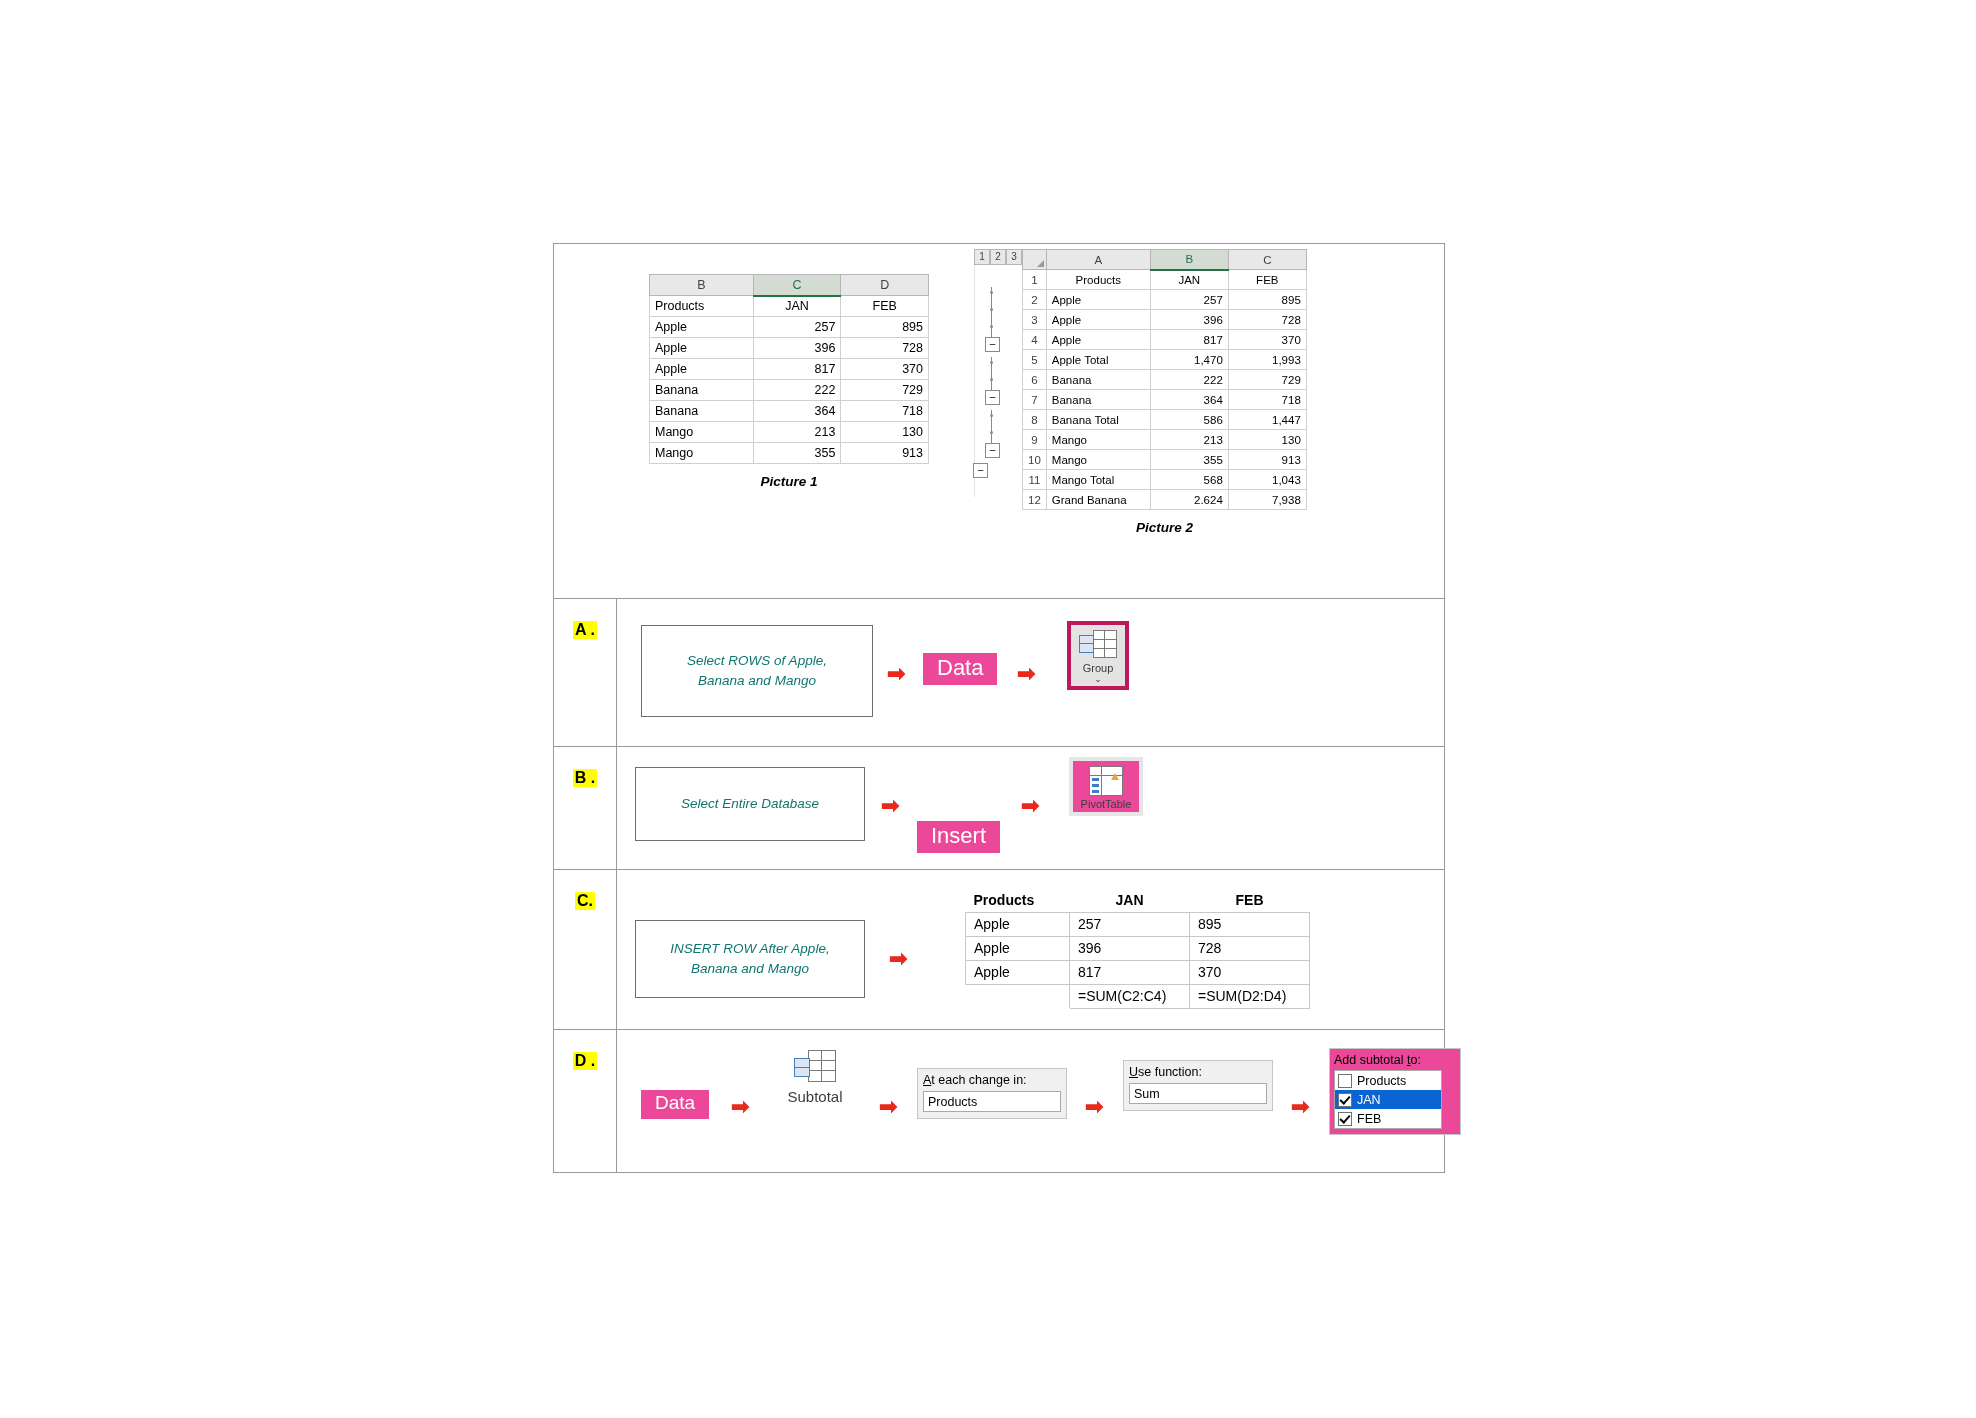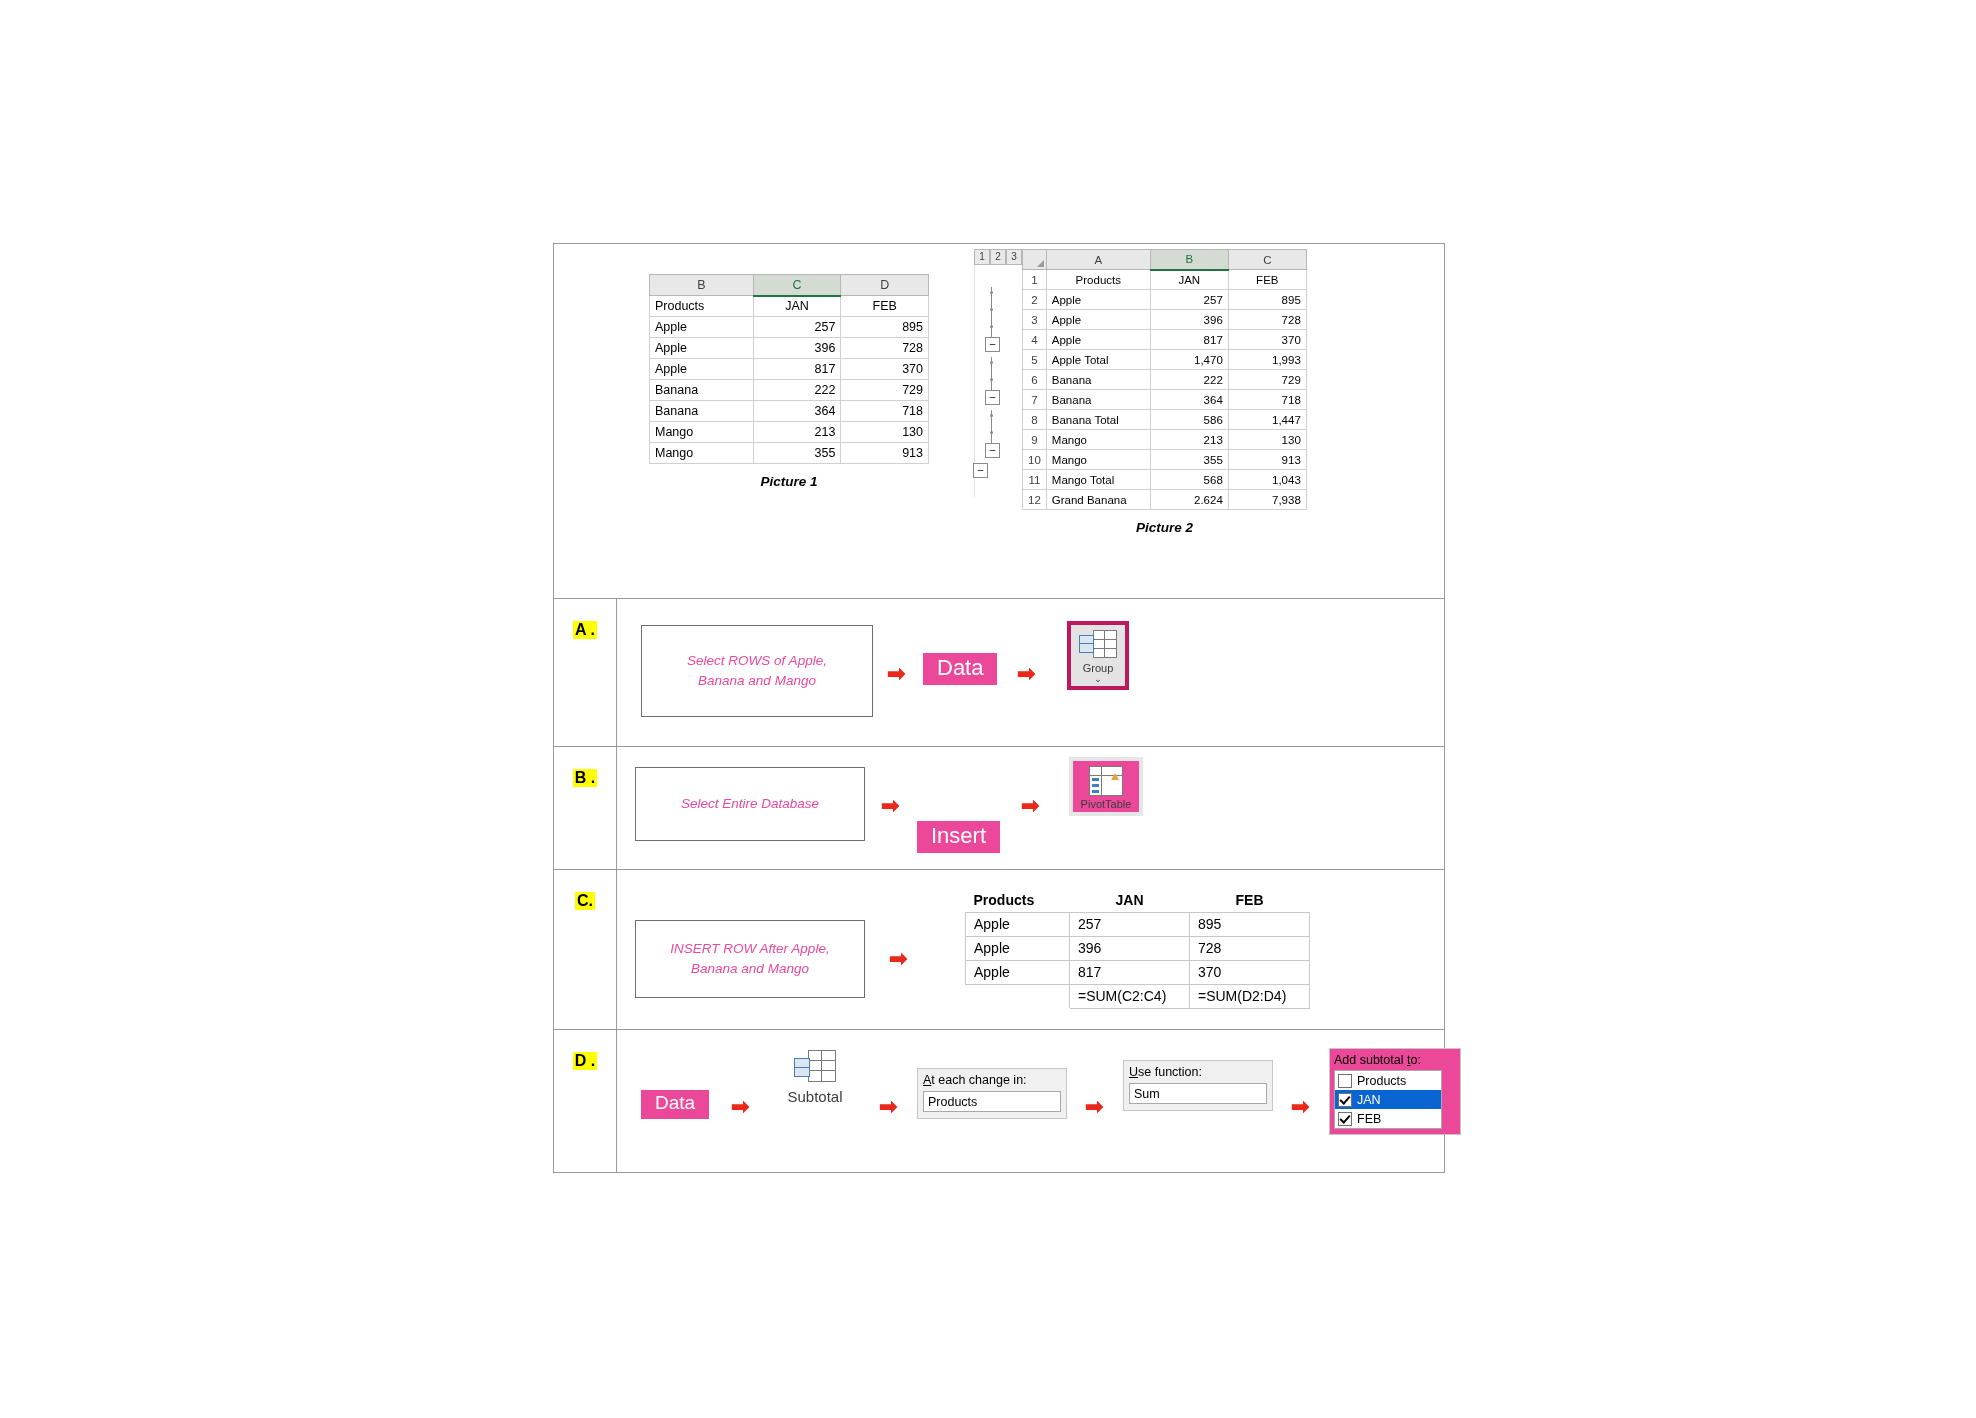--- a/index.html
+++ b/index.html
@@ -187,21 +187,21 @@
   .callout {
     border: 1px solid #6e6e6e;
     box-sizing: border-box;
     display: flex;
     align-items: center;
     justify-content: center;
     text-align: center;
     font-style: italic;
     font-size: 13.5px;
     line-height: 1.5;
-    color: #ec4899;
+    color: #0f766e;
     padding: 6px 10px;
   }
   .arrow {
     color: #e8291c;
     font-size: 22px;
     line-height: 1;
     font-weight: bold;
   }
   .ribbon-tab {
     background: #ec4899;

